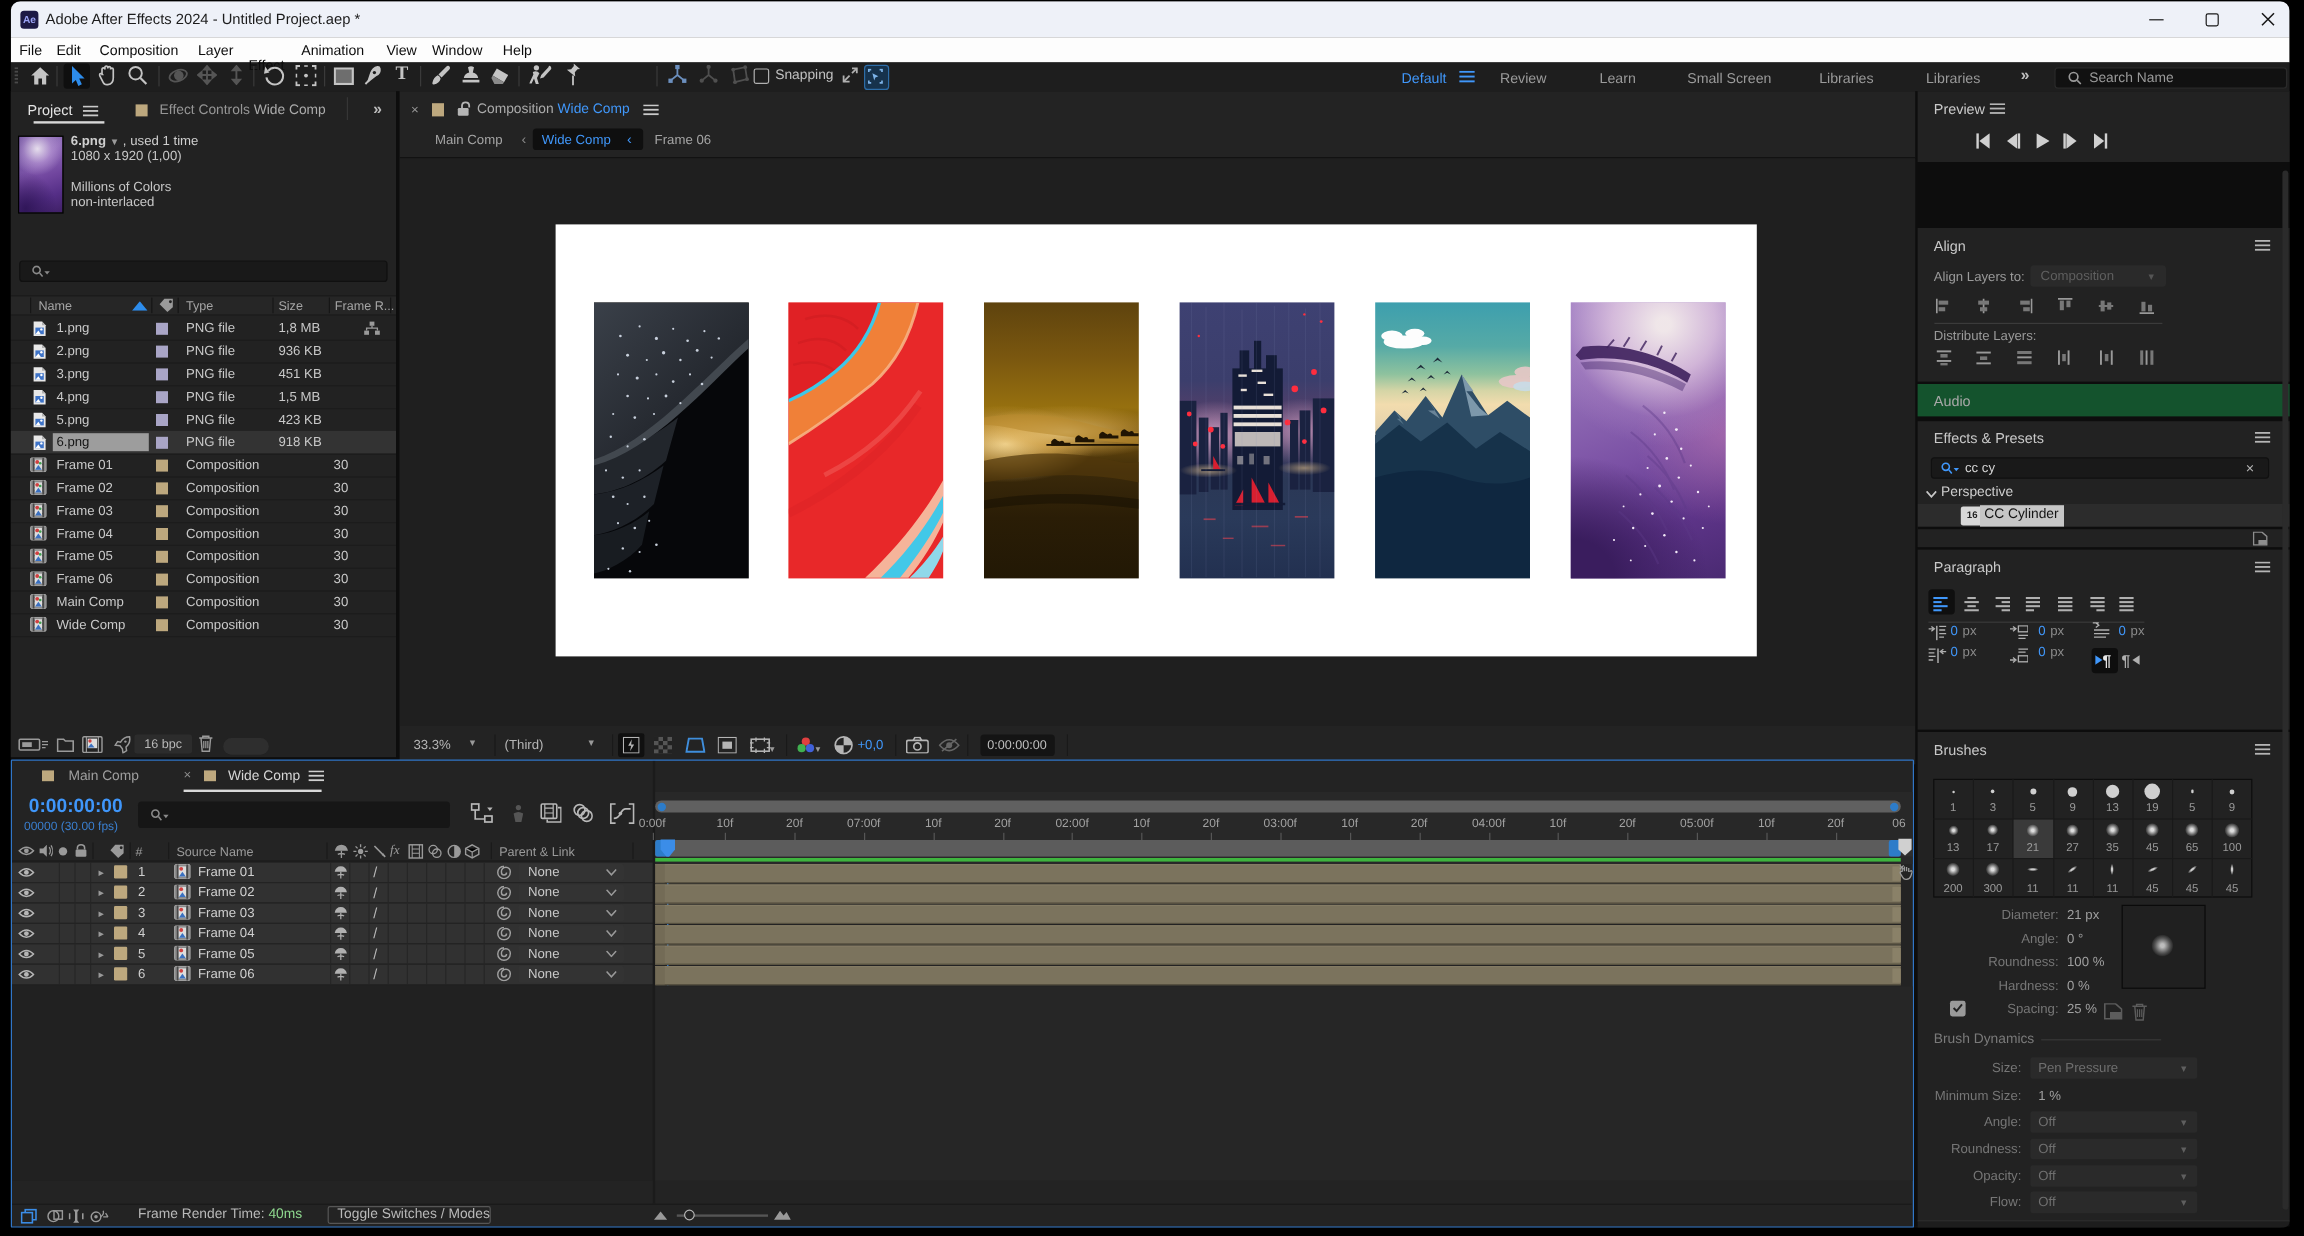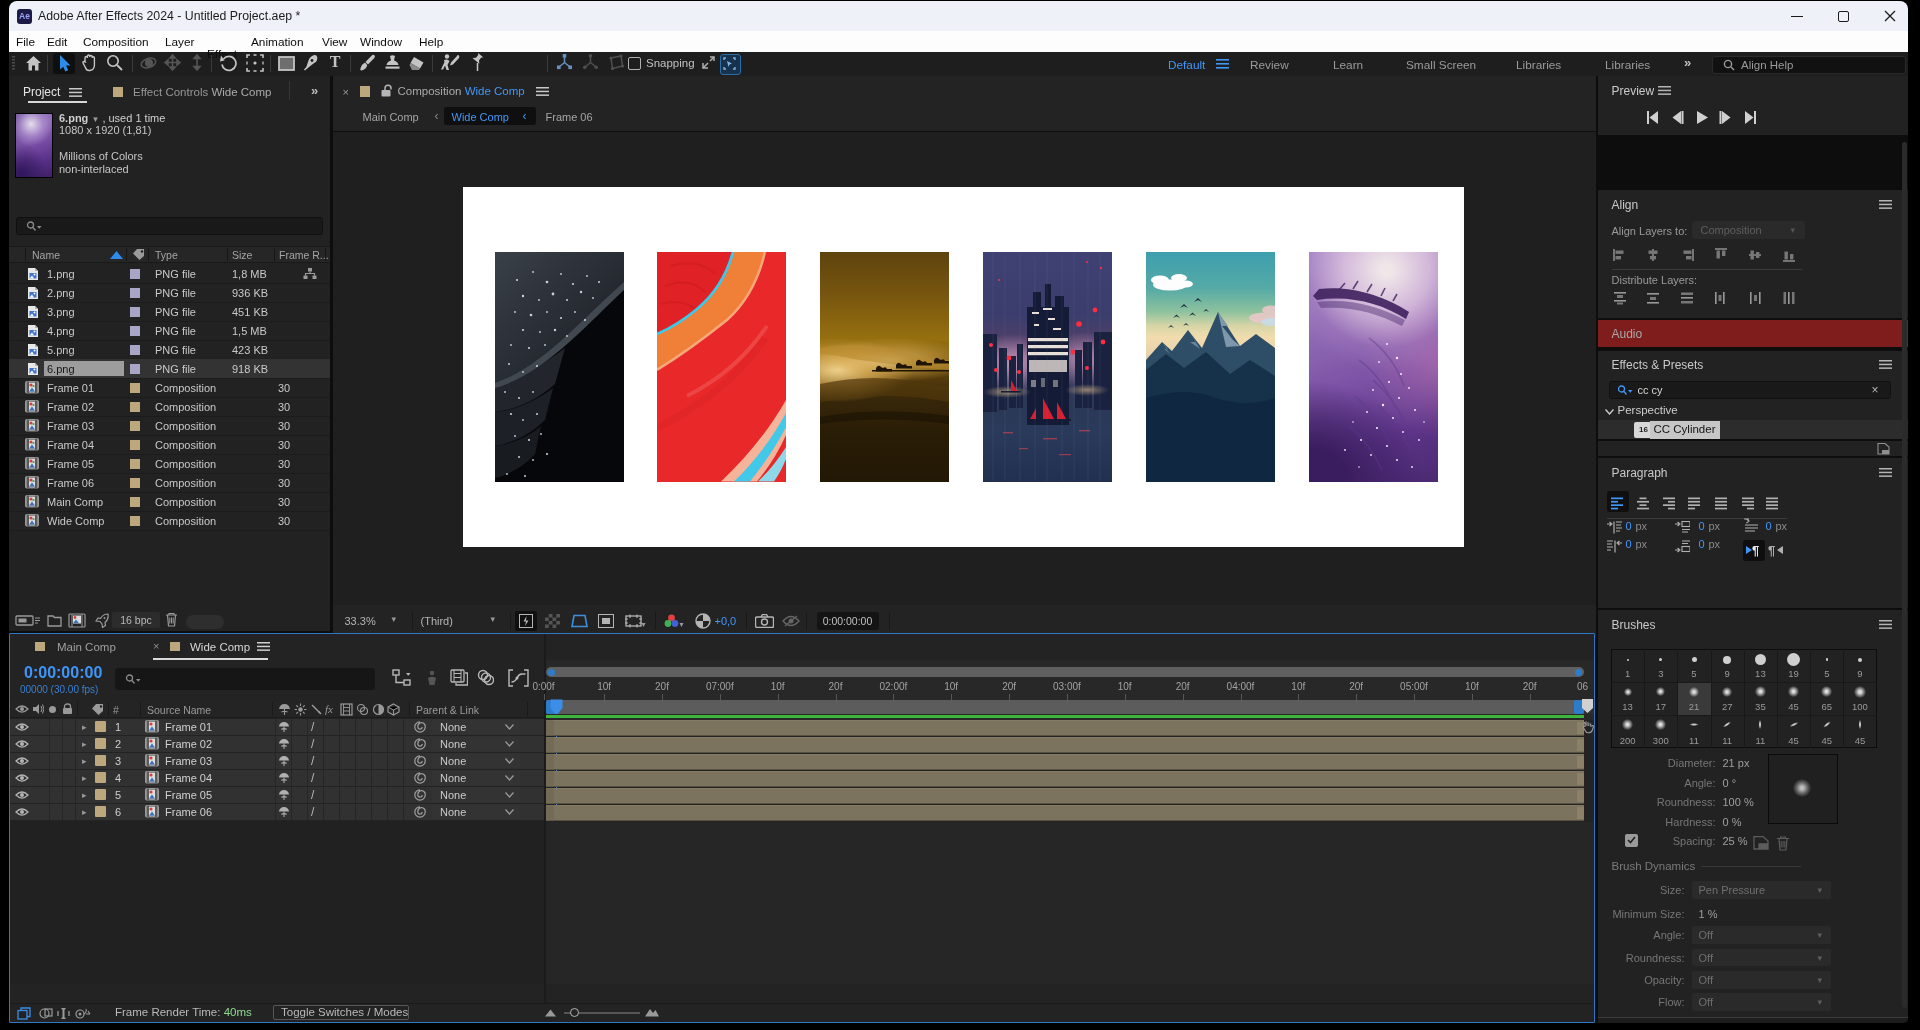--- a/index.html
+++ b/index.html
@@ -174,21 +174,21 @@
         <rect y="4" width="13" height="1.6"></rect>
         <rect y="8" width="13" height="1.6"></rect>
       </g>
     </svg>
 <div class="a tx" style="left:1684px;top:55px;font-size:13px;font-weight:bold;color:#c0c0c0;letter-spacing:-2px;">»</div>
 <div class="a" style="left:1712px;top:55.5px;width:194px;height:18px;background:#111;border-radius:3px;border:1px solid #2a2a2a;box-sizing:border-box;"></div>
 <svg class="a" style="left:1723px;top:59px" width="12" height="12" viewBox="0 0 12 12">
       <circle cx="5" cy="5" r="3.6" fill="none" stroke="#9a9a9a" stroke-width="1.4"></circle>
       <path d="M8 8 L11 11" stroke="#9a9a9a" stroke-width="1.4"></path>
     </svg>
-<div class="a tx" style="left:1741px;top:59px;font-size:11.5px;color:#9a9a9a;">Align Help</div>
+<div class="a tx" style="left:1741px;top:59px;font-size:11.5px;color:#9a9a9a;">Search Name</div>
 <div class="a" style="left:9px;top:76px;width:1899px;height:946px;background:#0d0d0d;"></div>
 
 <div class="a" style="left:9px;top:76px;width:320.5px;height:555px;background:#222;overflow:hidden;">
   <div class="a tx" style="left:14px;top:9px;font-size:12px;color:#e4e4e4;">Project</div>
   <svg class="a" style="left:60px;top:12px" width="13" height="10">
         <g fill="#c9c9c9">
           <rect width="13" height="1.5"></rect>
           <rect y="3.7" width="13" height="1.5"></rect>
           <rect y="7.4" width="13" height="1.5"></rect>
         </g>
@@ -197,21 +197,21 @@
   <div class="a" style="left:104px;top:11px;width:10px;height:10px;background:#bda87e;"></div>
   <div class="a tx" style="left:124px;top:10px;font-size:11.5px;color:#969696;">Effect Controls <span style="color:#ababab;">Wide Comp</span></div>
   <div class="a" style="left:280px;top:5px;width:1px;height:19px;background:#363636;"></div>
   <div class="a tx" style="left:302px;top:7px;font-size:13px;font-weight:bold;color:#bdbdbd;letter-spacing:-2px;">»</div>
   <div class="a" style="left:6px;top:37px;width:36px;height:63px;border:1px solid #000;background:
     radial-gradient(60% 35% at 42% 16%, rgba(235,228,240,.95), rgba(200,170,225,.5) 55%, rgba(130,90,180,0) 100%),
     linear-gradient(135deg, rgba(90,60,140,.85) 8%, rgba(90,60,140,0) 40%),
     radial-gradient(120% 80% at 15% 95%, rgba(45,20,85,.9), rgba(45,20,85,0) 60%),
     linear-gradient(160deg, #a284c6 0%, #8a64b4 30%, #70459e 55%, #542e86 78%, #3f2066 100%);"></div>
   <div class="a tx" style="left:50px;top:35.5px;font-size:11px;color:#cfcfcf;"><b>6.png</b> <span style="color:#9a9a9a;font-size:8px;">▼</span> , used 1 time</div>
-  <div class="a tx" style="left:50px;top:48px;font-size:11px;color:#c6c6c6;">1080 x 1920 (1,81)</div>
+  <div class="a tx" style="left:50px;top:48px;font-size:11px;color:#c6c6c6;">1080 x 1920 (1,00)</div>
   <div class="a tx" style="left:50px;top:74px;font-size:11px;color:#c6c6c6;">Millions of Colors</div>
   <div class="a tx" style="left:50px;top:86.5px;font-size:11px;color:#c6c6c6;">non-interlaced</div>
   <div class="a" style="left:7px;top:141px;width:307px;height:18px;background:#191919;border:1px solid #101010;border-radius:3px;box-sizing:border-box;"></div>
   <svg class="a" style="left:17px;top:145px" width="16" height="11" viewBox="0 0 16 11">
         <circle cx="4.5" cy="4" r="3" fill="none" stroke="#8a8a8a" stroke-width="1.3"></circle>
         <path d="M7 6.5 L9.5 9.5" stroke="#8a8a8a" stroke-width="1.3"></path>
         <path d="M11 5 l4.5 0 l-2.25 2.8 Z" fill="#8a8a8a"></path>
       </svg>
   <div class="a" style="left:0;top:170px;width:320.5px;height:17px;background:#262626;border-top:1px solid #191919;border-bottom:1px solid #191919;box-sizing:border-box;"></div>
   <div class="a tx" style="left:23px;top:172.5px;font-size:10.5px;color:#a5a5a5;">Name</div>
@@ -902,21 +902,21 @@
         <rect x="2" y="1" width="1.6" height="12" fill="#999"></rect>
         <rect x="6" y="4" width="3" height="6" fill="#777"></rect>
         <rect x="11" y="1" width="1.6" height="12" fill="#999"></rect>
       </svg>
       <svg class="a" style="left:184px;top:101px" width="14" height="14" viewBox="0 0 14 14">
         <rect x="1.5" y="1" width="2.5" height="12" fill="#777"></rect>
         <rect x="6" y="1" width="1.6" height="12" fill="#999"></rect>
         <rect x="10" y="1" width="2.5" height="12" fill="#777"></rect>
       </svg>
     </div>
-<div class="a" style="left:1597.5px;top:320px;width:310.5px;height:27px;background:#7f1d1d;overflow:hidden;">
+<div class="a" style="left:1597.5px;top:320px;width:310.5px;height:27px;background:#14532d;overflow:hidden;">
       <div class="a tx" style="left:14px;top:7px;font-size:12px;color:#a8a8a8;">Audio</div>
     </div>
 <div class="a" style="left:1597.5px;top:350.5px;width:310.5px;height:105.5px;background:#222;overflow:hidden;">
       <div class="a tx" style="left:14px;top:7px;font-size:12px;color:#c9c9c9;">Effects &amp; Presets</div>
       <svg class="a" style="left:281px;top:9px" width="13" height="10">
         <g fill="#b5b5b5">
           <rect width="13" height="1.5"></rect>
           <rect y="3.7" width="13" height="1.5"></rect>
           <rect y="7.4" width="13" height="1.5"></rect>
         </g>

